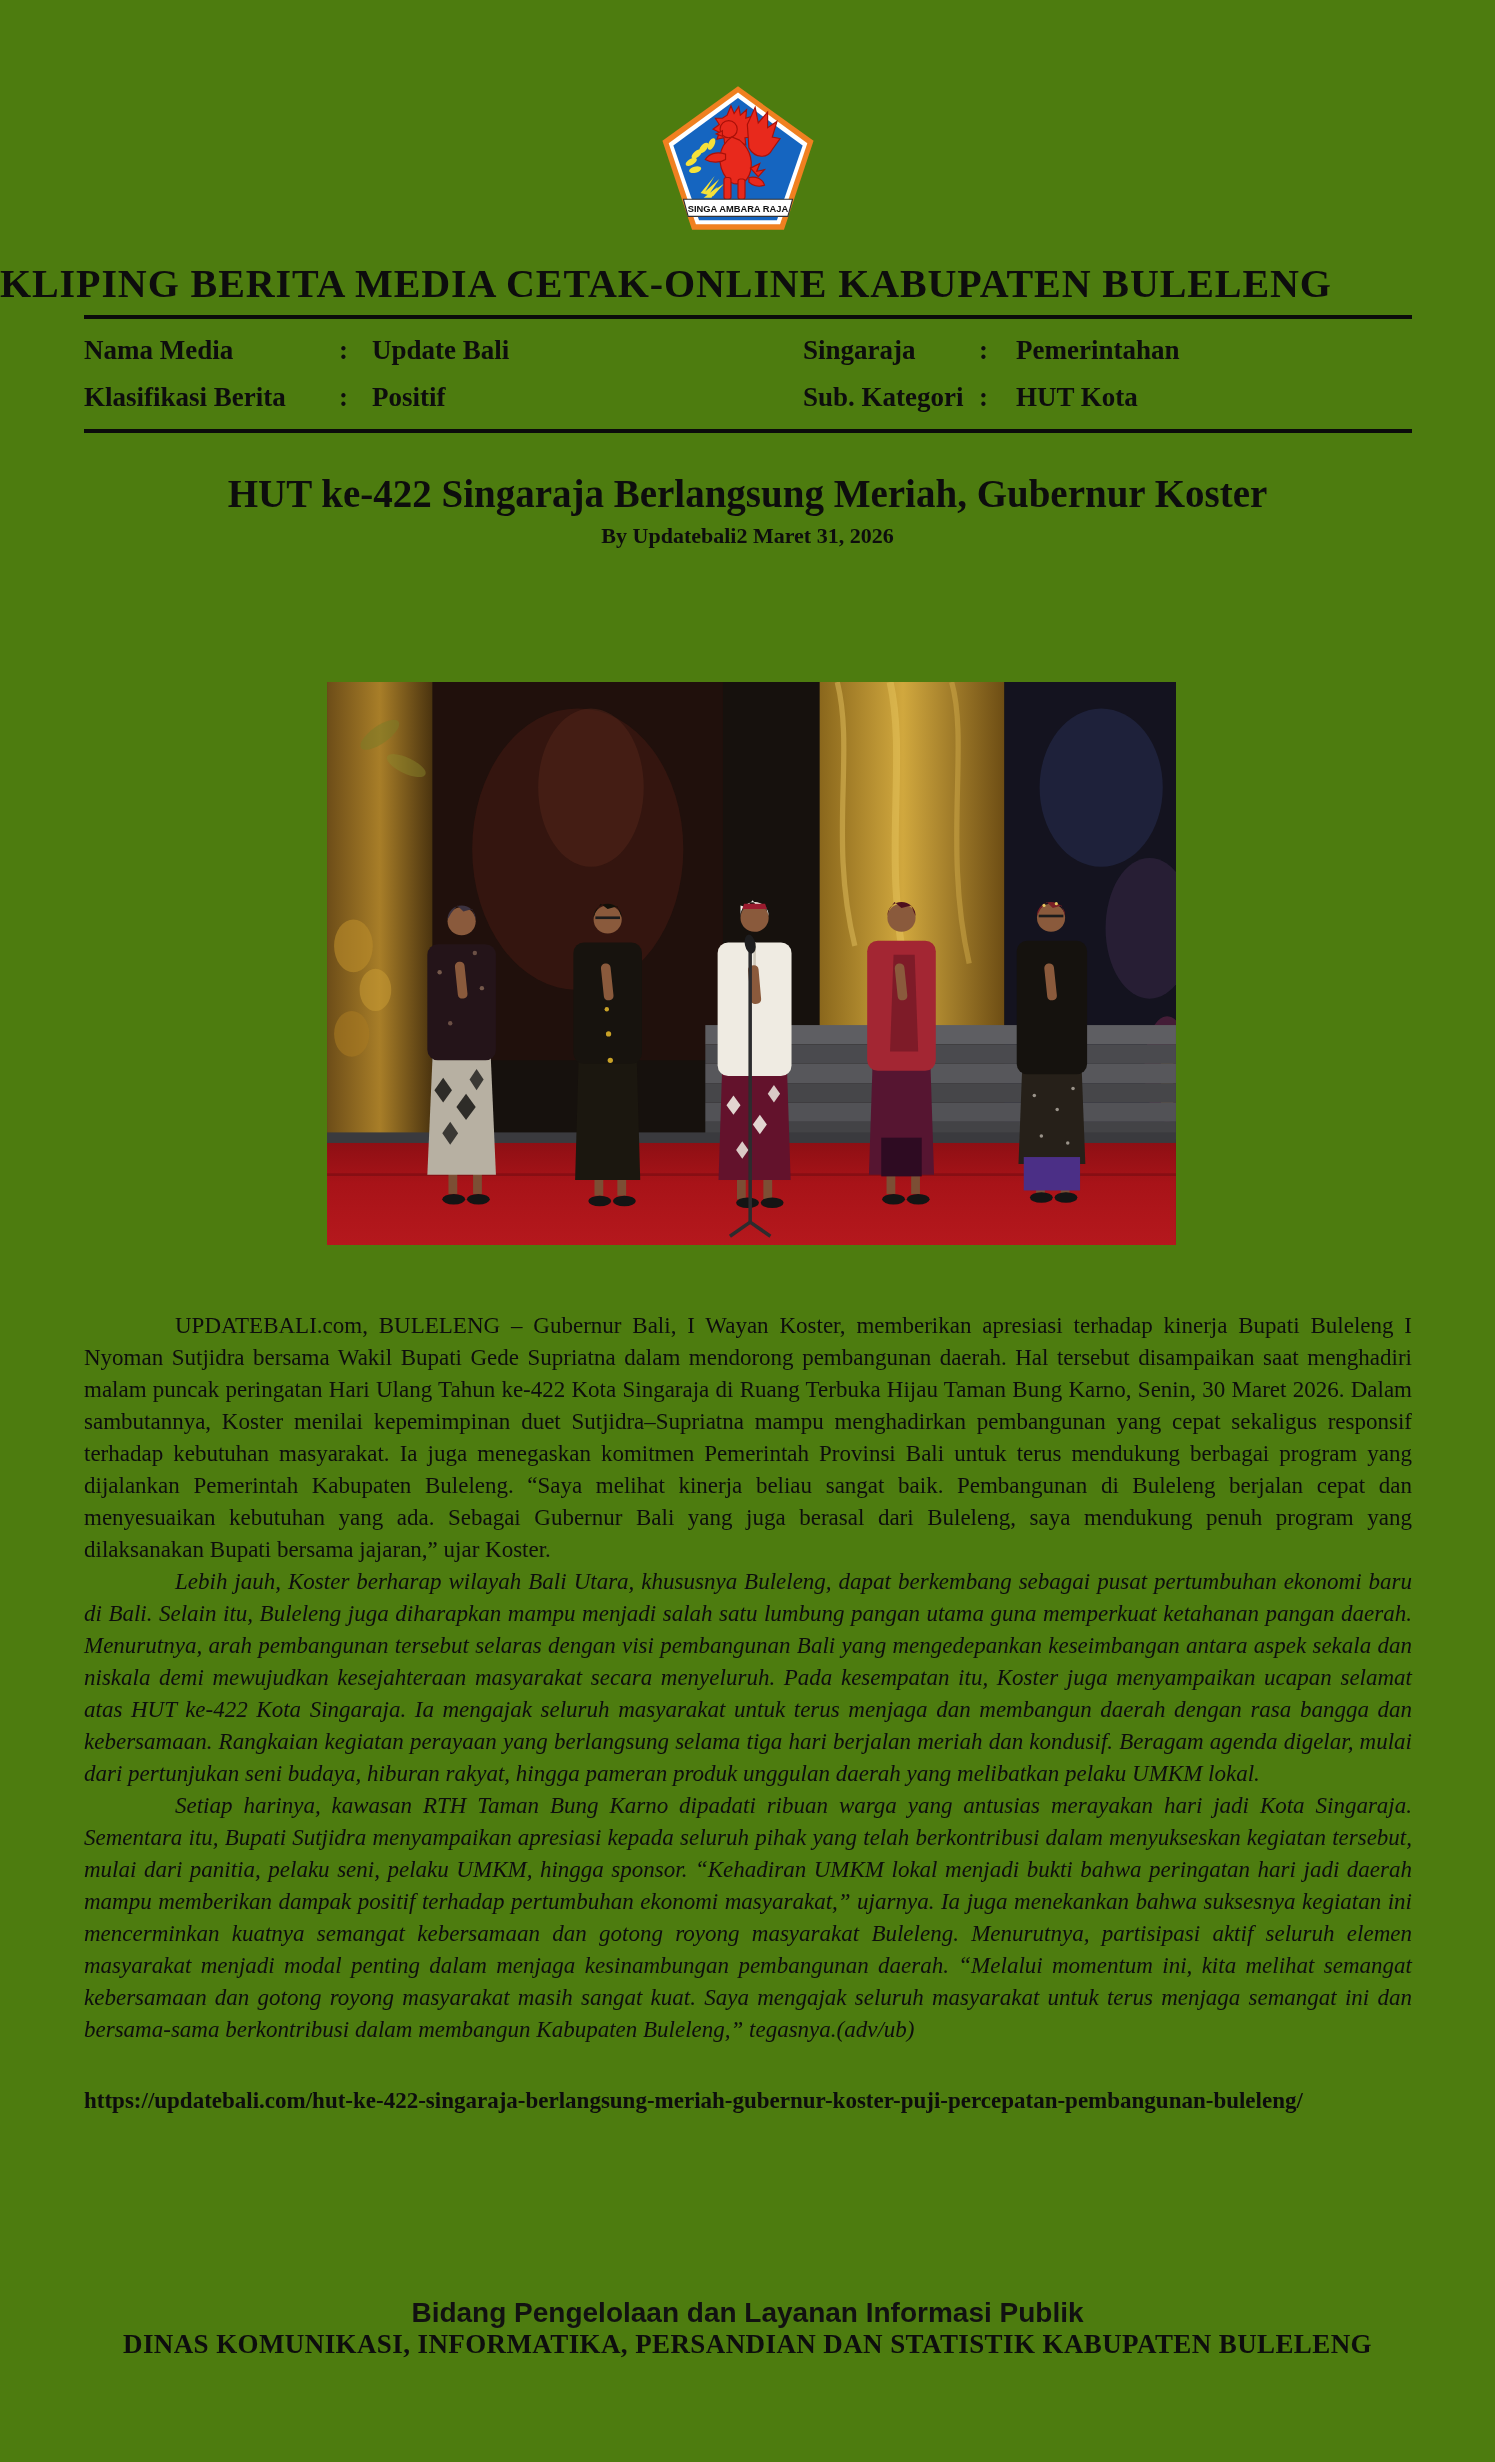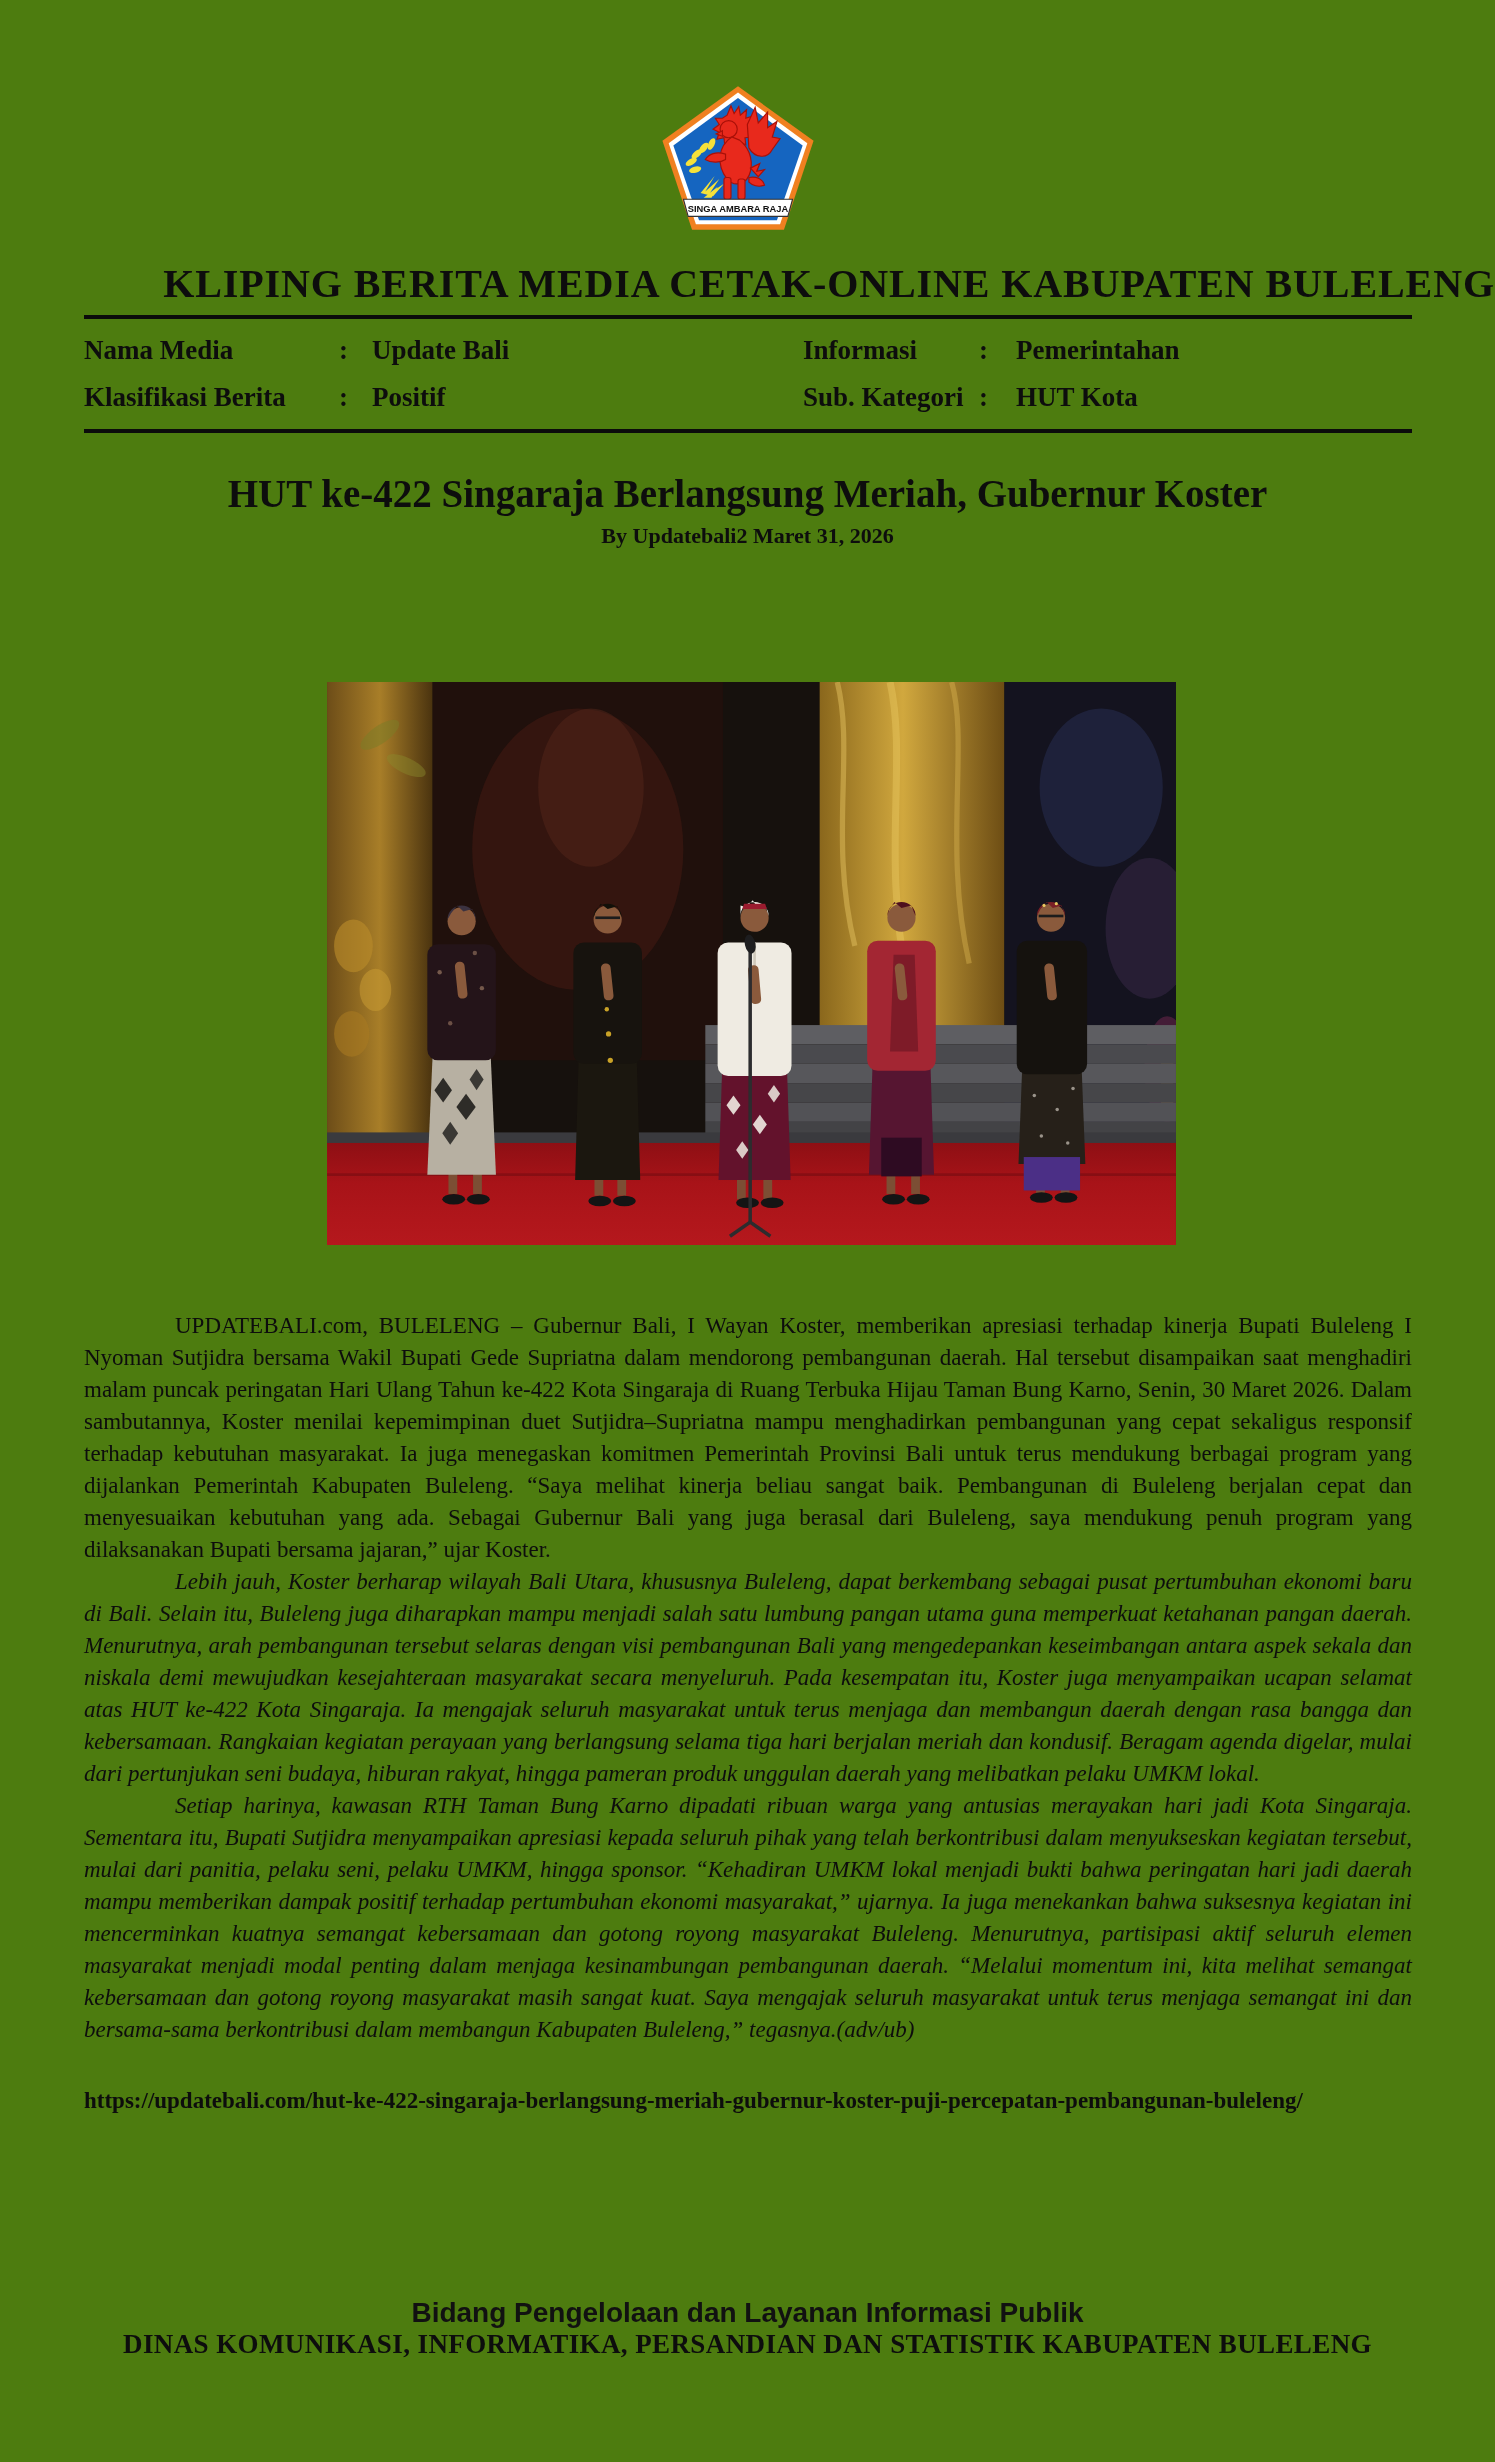--- a/index.html
+++ b/index.html
@@ -4,21 +4,21 @@
 <style>
   html,body{margin:0;padding:0;background:#ffffff;}
   .page{
     position:relative;width:1495px;height:2462px;background:#4d7c0f;
     font-family:"Liberation Serif", serif;color:#0d0d0d;overflow:hidden;
   }
   
   .logo{position:absolute;left:658px;top:84px;width:160px;height:148px;}
   
   .header-title{
-    position:absolute;top:260px;left:0;width:100%;text-align:right;
+    position:absolute;top:260px;left:0;width:100%;text-align:left;
     font-size:40px;font-weight:bold;letter-spacing:0.9px;white-space:nowrap;
   }
   .rule{position:absolute;left:84px;width:1328px;height:4.4px;background:#0b0b0b;}
   .rule1{top:315px;}
   .rule2{top:429px;}
   
   .meta{
     position:absolute;top:327px;left:84px;width:1328px;height:98px;
     display:grid;grid-template-columns:255px 33px 431px 176px 37px auto;
     grid-auto-rows:47px;align-items:center;font-size:27px;
@@ -88,21 +88,21 @@
   </div>
 
   <div class="header-title">KLIPING BERITA MEDIA CETAK-ONLINE KABUPATEN BULELENG</div>
 
   <div class="rule rule1"></div>
 
   <div class="meta">
     <div class="label">Nama Media</div>
     <div class="colon">:</div>
     <div class="value">Update Bali</div>
-    <div class="label">Informasi</div>
+    <div class="label">Singaraja</div>
     <div class="colon">:</div>
     <div class="value">Pemerintahan</div>
     <div class="label">Klasifikasi Berita</div>
     <div class="colon">:</div>
     <div class="value">Positif</div>
     <div class="label">Sub. Kategori</div>
     <div class="colon">:</div>
     <div class="value">HUT Kota</div>
   </div>
 

